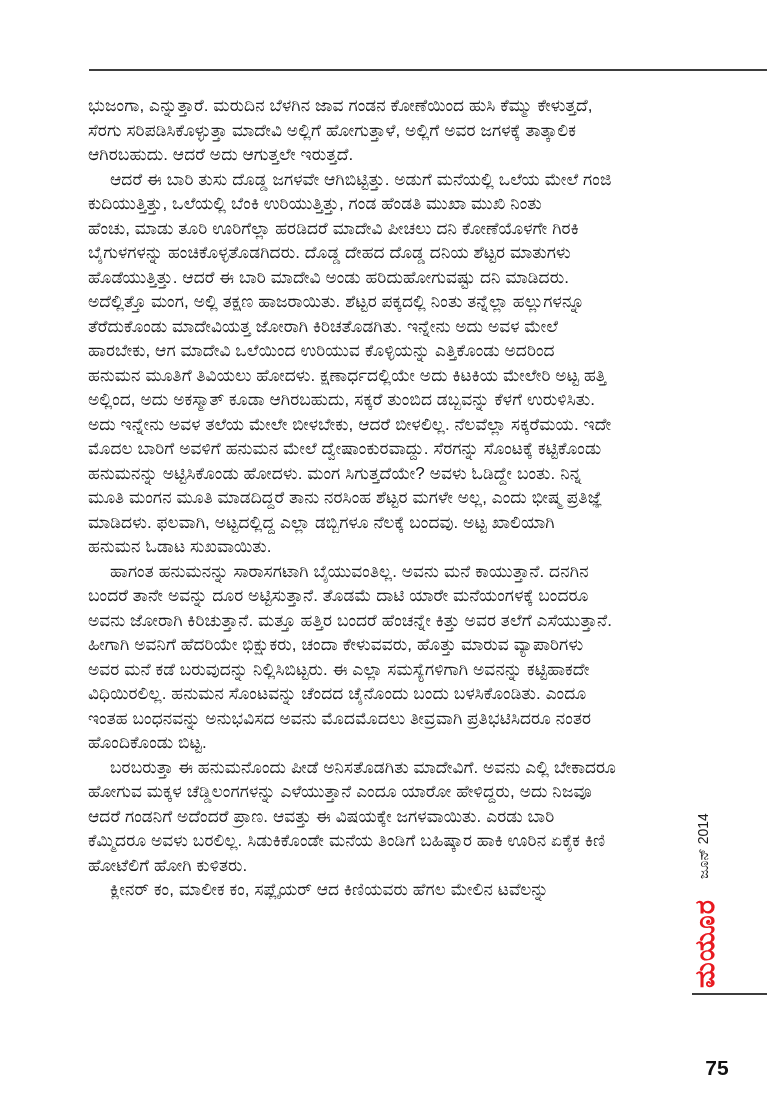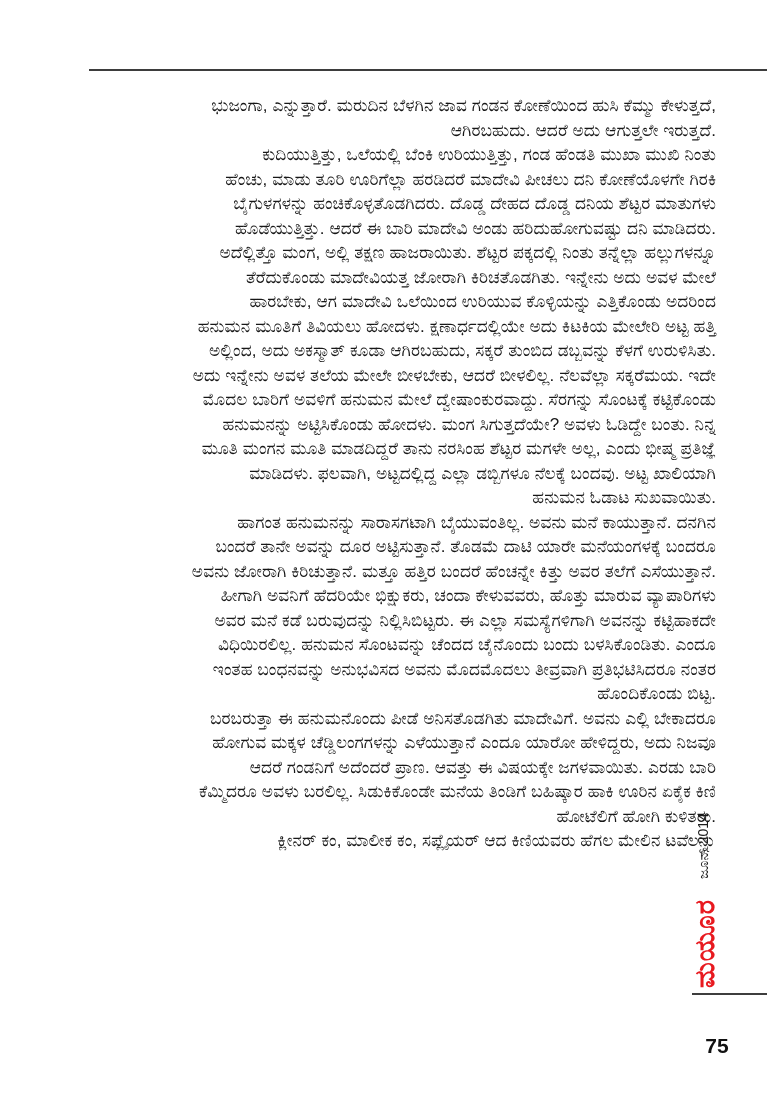--- a/index.html
+++ b/index.html
@@ -25,21 +25,20 @@
     left: 88px; top: 94px;
     width: 628px;
     font-size: 17px;
     line-height: 24.5px;
     color: #171717;
     letter-spacing: 0.1px;
   }
   .text-line {
     white-space: nowrap;
     height: 24.5px;
-    text-align: right;
   }
   .text-line.indent { padding-left: 22px; }
   .vertical-branding {
     position: absolute;
     left: 692px; top: 988px;
     transform-origin: 0 0;
     transform: rotate(-90deg);
     white-space: nowrap;
     line-height: 1;
   }
@@ -56,38 +55,40 @@
     vertical-align: 6px;
   }
   .pn-rule {
     position: absolute;
     left: 692px; top: 993px;
     width: 75px; height: 2px;
     background: #3d3d3d;
   }
   .page-number {
     position: absolute;
-    left: 697px; top: 1034px;
+    left: 697px; top: 1056px;
     width: 40px;
     text-align: center;
     font-size: 21px;
     font-weight: bold;
     color: #111111;
   }
 </style>
 </head>
 <body>
 
 <div class="page">
 
   <div class="top-rule"></div>
 
   <div class="text-block" id="article">
       <div class="text-line">ಭುಜಂಗಾ, ಎನ್ನುತ್ತಾರೆ. ಮರುದಿನ ಬೆಳಗಿನ ಜಾವ ಗಂಡನ ಕೋಣೆಯಿಂದ ಹುಸಿ ಕೆಮ್ಮು ಕೇಳುತ್ತದೆ,</div>
+      <div class="text-line">ಸೆರಗು ಸರಿಪಡಿಸಿಕೊಳ್ಳುತ್ತಾ ಮಾದೇವಿ ಅಲ್ಲಿಗೆ ಹೋಗುತ್ತಾಳೆ, ಅಲ್ಲಿಗೆ ಅವರ ಜಗಳಕ್ಕೆ ತಾತ್ಕಾಲಿಕ</div>
       <div class="text-line">ಆಗಿರಬಹುದು. ಆದರೆ ಅದು ಆಗುತ್ತಲೇ ಇರುತ್ತದೆ.</div>
+      <div class="text-line indent">ಆದರೆ ಈ ಬಾರಿ ತುಸು ದೊಡ್ಡ ಜಗಳವೇ ಆಗಿಬಿಟ್ಟಿತ್ತು. ಅಡುಗೆ ಮನೆಯಲ್ಲಿ ಒಲೆಯ ಮೇಲೆ ಗಂಜಿ</div>
       <div class="text-line">ಕುದಿಯುತ್ತಿತ್ತು, ಒಲೆಯಲ್ಲಿ ಬೆಂಕಿ ಉರಿಯುತ್ತಿತ್ತು, ಗಂಡ ಹೆಂಡತಿ ಮುಖಾ ಮುಖಿ ನಿಂತು</div>
       <div class="text-line">ಹೆಂಚು, ಮಾಡು ತೂರಿ ಊರಿಗೆಲ್ಲಾ ಹರಡಿದರೆ ಮಾದೇವಿ ಪೀಚಲು ದನಿ ಕೋಣೆಯೊಳಗೇ ಗಿರಕಿ</div>
       <div class="text-line">ಬೈಗುಳಗಳನ್ನು ಹಂಚಿಕೊಳ್ಳತೊಡಗಿದರು. ದೊಡ್ಡ ದೇಹದ ದೊಡ್ಡ ದನಿಯ ಶೆಟ್ಟರ ಮಾತುಗಳು</div>
       <div class="text-line">ಹೊಡೆಯುತ್ತಿತ್ತು. ಆದರೆ ಈ ಬಾರಿ ಮಾದೇವಿ ಅಂಡು ಹರಿದುಹೋಗುವಷ್ಟು ದನಿ ಮಾಡಿದರು.</div>
       <div class="text-line">ಅದೆಲ್ಲಿತ್ತೊ ಮಂಗ, ಅಲ್ಲಿ ತಕ್ಷಣ ಹಾಜರಾಯಿತು. ಶೆಟ್ಟರ ಪಕ್ಕದಲ್ಲಿ ನಿಂತು ತನ್ನೆಲ್ಲಾ ಹಲ್ಲುಗಳನ್ನೂ</div>
       <div class="text-line">ತೆರೆದುಕೊಂಡು ಮಾದೇವಿಯತ್ತ ಜೋರಾಗಿ ಕಿರಿಚತೊಡಗಿತು. ಇನ್ನೇನು ಅದು ಅವಳ ಮೇಲೆ</div>
       <div class="text-line">ಹಾರಬೇಕು, ಆಗ ಮಾದೇವಿ ಒಲೆಯಿಂದ ಉರಿಯುವ ಕೊಳ್ಳಿಯನ್ನು ಎತ್ತಿಕೊಂಡು ಅದರಿಂದ</div>
       <div class="text-line">ಹನುಮನ ಮೂತಿಗೆ ತಿವಿಯಲು ಹೋದಳು. ಕ್ಷಣಾರ್ಧದಲ್ಲಿಯೇ ಅದು ಕಿಟಕಿಯ ಮೇಲೇರಿ ಅಟ್ಟ ಹತ್ತಿ</div>
       <div class="text-line">ಅಲ್ಲಿಂದ, ಅದು ಅಕಸ್ಮಾತ್ ಕೂಡಾ ಆಗಿರಬಹುದು, ಸಕ್ಕರೆ ತುಂಬಿದ ಡಬ್ಬವನ್ನು ಕೆಳಗೆ ಉರುಳಿಸಿತು.</div>
       <div class="text-line">ಅದು ಇನ್ನೇನು ಅವಳ ತಲೆಯ ಮೇಲೇ ಬೀಳಬೇಕು, ಆದರೆ ಬೀಳಲಿಲ್ಲ. ನೆಲವೆಲ್ಲಾ ಸಕ್ಕರೆಮಯ. ಇದೇ</div>

